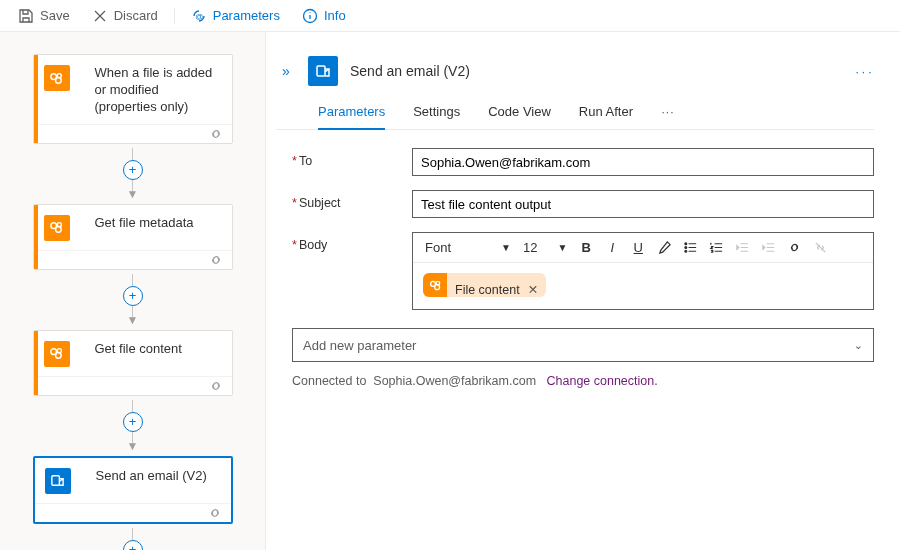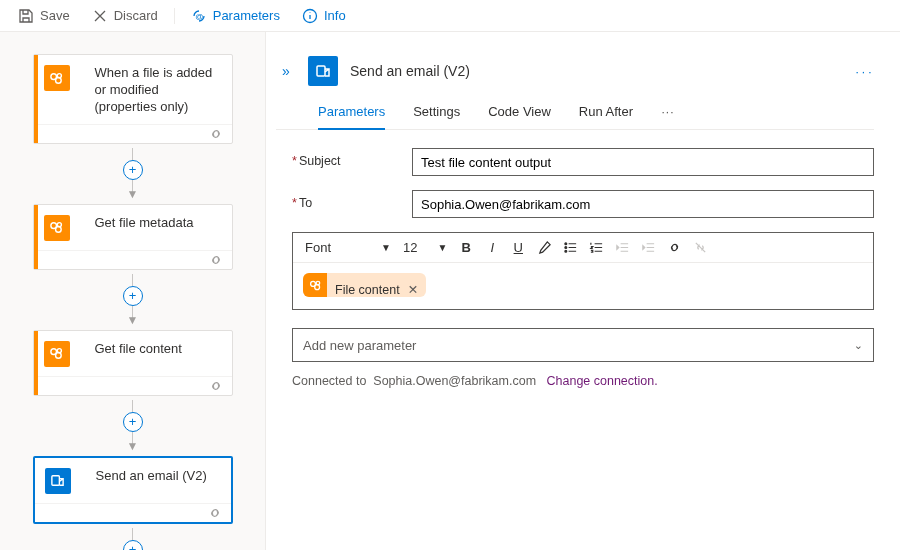--- a/index.html
+++ b/index.html
@@ -246,30 +246,31 @@
 
     <div class="tabs">
       <div class="tab active">Parameters</div>
       <div class="tab">Settings</div>
       <div class="tab">Code View</div>
       <div class="tab">Run After</div>
       <div class="tab more">···</div>
     </div>
 
     <div class="frow">
+      <div class="flabel"><span class="req">*</span><span>To</span></div>
+      <div class="finput"><input value="Sophia.Owen@fabrikam.com" style=""></div>
+    </div>
+
+    <div class="frow">
       <div class="flabel"><span class="req">*</span><span>Subject</span></div>
       <div class="finput"><input value="Test file content output" style=""></div>
     </div>
 
     <div class="frow">
-      <div class="flabel"><span class="req">*</span><span>To</span></div>
-      <div class="finput"><input value="Sophia.Owen@fabrikam.com" style=""></div>
-    </div>
-
-    <div class="frow">
+      <div class="flabel"><span class="req">*</span><span>Body</span></div>
       <div class="finput">
         <div class="rt-wrap">
           <div class="rt-bar">
             <div class="rt-sel">
                 <span>Font</span>
                 <span style="font-size:10px;margin-left:30px">▼</span>
               </div>
             <div class="rt-sel">
                 <span>12</span>
                 <span style="font-size:10px">▼</span>

